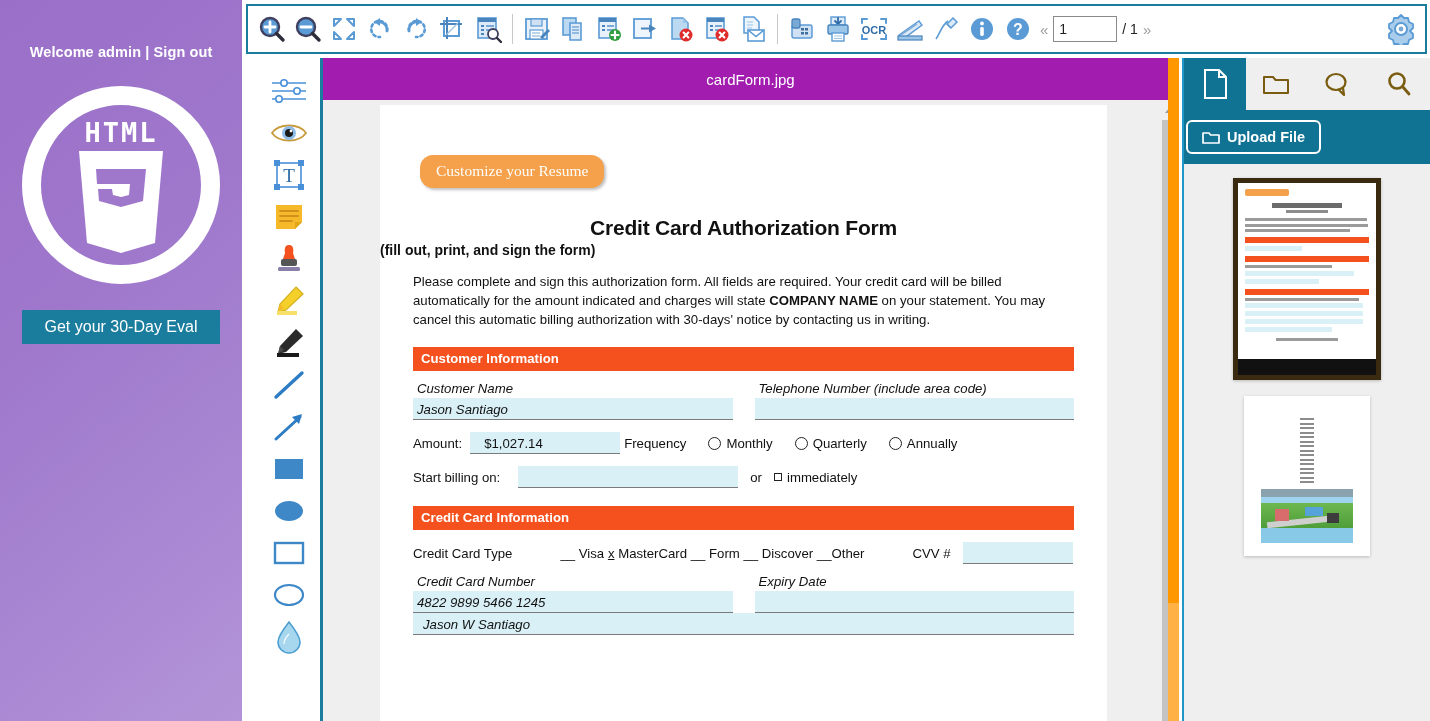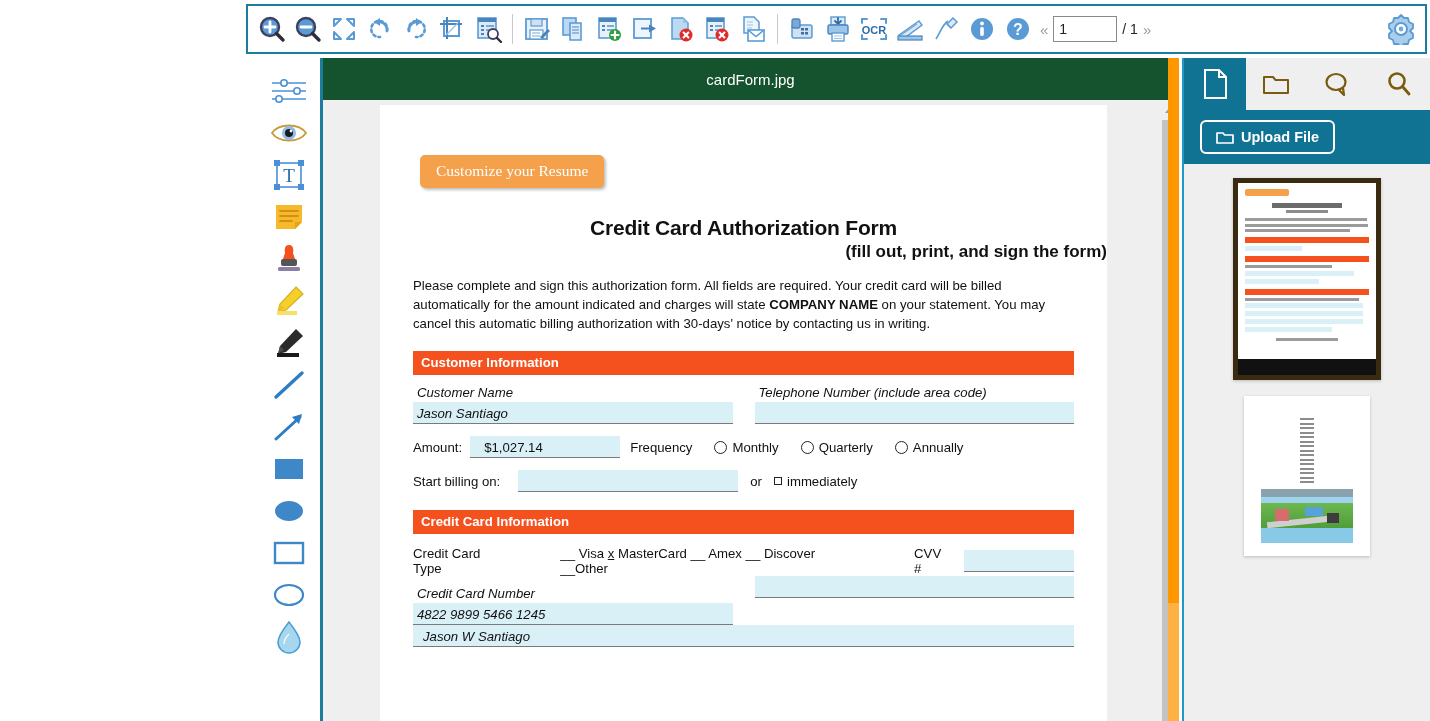--- a/index.html
+++ b/index.html
@@ -69,21 +69,21 @@
     width:46px; height:42px; display:flex; align-items:center;
     justify-content:center; cursor:pointer; margin-bottom:0px;
   }
 
   
   .doc-wrap {
     position:absolute; left:322px; top:58px; width:856px; height:663px;
     background:#efefef; border-left:1px solid #1b7d9e;
   }
   .doc-title-bar {
-    height:42px; background:#14532d; color:#fff; display:flex;
+    height:42px; background:#a21caf; color:#fff; display:flex;
     align-items:center; justify-content:center; font-size:15px;
   }
   .doc-scroll {
     position:relative; height:621px; overflow:hidden; background:#efefef;
   }
   .doc-page {
     position:absolute; left:57px; top:5px; width:727px; min-height:640px;
     background:#ffffff;
   }
   .scrollbar-track {
@@ -102,30 +102,30 @@
     background:#ff9800; cursor:col-resize;
   }
   .orange-lower {
     position:absolute; left:1168px; bottom:0; width:11px; height:118px;
     background:#ffb144;
   }
 
   
   .resume-btn {
     display:inline-block; margin:50px 0 0 40px; padding:7px 16px 8px;
-    background:#f5a04a; color:#fff; border-radius:5px;
+    background:#f5a04a; color:#fff; border-radius:13px;
     font-family:"Liberation Serif", serif; font-size:15.5px;
     box-shadow:2px 2px 3px rgba(0,0,0,.25); cursor:pointer;
   }
   .form-title {
     text-align:center; font-size:21px; font-weight:bold; color:#111;
     margin-top:28px; letter-spacing:-.2px;
   }
   .form-subtitle {
-    text-align:right; font-size:17px; font-weight:bold; color:#111; margin-top:2px;
+    text-align:left; font-size:14px; font-weight:bold; color:#111; margin-top:2px;
   }
   .intro-text {
     margin:14px 33px 0 33px; font-size:13.2px; line-height:1.45; color:#111;
   }
   .intro-text b { font-weight:bold; }
   .section-bar {
     margin:18px 33px 0 33px; background:#f4511e; color:#fff;
     font-size:13.2px; font-weight:bold; padding:4px 8px 5px;
   }
   .row { margin:0 33px; display:flex;font-style:italic; }
@@ -136,21 +136,21 @@
     background:#d9f0f7; border-bottom:1px solid #7a7a7a; height:22px;
     font-size:13.2px; color:#111; padding:2px 4px 0; line-height:19px;
     cursor:text;
   }
   .field-box.indent { padding-left:10px; }
   .inline-row { margin:12px 33px 0; display:flex; align-items:center; font-size:13.2px; color:#111; }
   .amount-box {
     background:#d9f0f7; border-bottom:1px solid #7a7a7a; width:150px; height:22px;
     margin-left:8px; padding:2px 0 0 14px; font-size:13.2px; line-height:19px; cursor:text;
   }
-  .freq-label { margin-left:10px; }
+  .freq-label { margin-left:4px; }
   .radio-opt { display:flex; align-items:center; margin-left:22px; }
   .radio {
     width:13px; height:13px; border:1.4px solid #222; border-radius:50%;
     margin-right:5px; background:#fff; cursor:pointer;
   }
   .startbill-box {
     background:#d9f0f7; border-bottom:1px solid #7a7a7a; width:220px; height:22px;
     margin-left:18px; cursor:text;
   }
   .or-text { margin-left:12px; }
@@ -172,21 +172,21 @@
   .right-panel {
     position:absolute; left:1182px; top:58px; width:248px; height:663px;
     background:#efefef; border-left:2px solid #2196c9;
   }
   .rp-tabs { display:flex; height:52px; background:#efefef; }
   .rp-tab {
     flex:1 1 0; display:flex; align-items:center; justify-content:center;
     cursor:pointer; background:#efefef;
   }
   .rp-tab.active { background:#117394; }
-  .rp-upload-area { background:#117394; height:54px; display:flex; align-items:center; padding-left:16px; }
+  .rp-upload-area { background:#117394; height:54px; display:flex; align-items:center; padding-left:2px; }
   .upload-btn {
     border:2px solid #fff; border-radius:6px; color:#fff; background:transparent;
     font-size:14.5px; font-weight:bold; padding:7px 14px; cursor:pointer;
     display:flex; align-items:center; gap:7px;
     font-family:"Liberation Sans", sans-serif;
   }
   .thumb-list { padding:14px 0 0; display:flex; flex-direction:column; align-items:center; gap:16px; }
   .thumb {
     width:145px; height:198px; background:#fff; cursor:pointer; position:relative;
     box-shadow:0 1px 3px rgba(0,0,0,.22);
@@ -215,20 +215,37 @@
   .mini2-img .bld3 { position:absolute; left:66px; top:24px; width:12px; height:10px; background:#3d3d3d; }
   .mini2-img .topbar { position:absolute; left:0; top:0; width:100%; height:8px; background:rgba(120,120,120,.55); }
 
   svg { display:block; }
 </style>
 </head>
 <body>
 
 <div id="app">
 
+  <div class="brand-sidebar">
+    <div class="welcome-line">Welcome admin | Sign out</div>
+
+    <div class="html5-logo">
+      <div class="logo-inner">
+        <div class="logo-word">HTML</div>
+        <div class="shield">
+          <svg viewBox="0 0 90 102" width="90" height="102">
+            <path d="M3 0 H87 L79 92 L45 102 L11 92 Z" fill="#ffffff"></path>
+            <path d="M20 18 H70 L67 50 L45 56 L23 50 L22 38 L36 38 L37 44 L45 46 L53 44 L54 33 L21 33 Z" fill="#9f78cc"></path>
+          </svg>
+        </div>
+      </div>
+    </div>
+
+    <button class="eval-button">Get your 30-Day Eval</button>
+  </div>
 
   <div class="toolbar">
 
     <div class="tool-btn">
       <svg width="28" height="28" viewBox="0 0 28 28">
         <circle cx="12" cy="12" r="9" fill="#5b9bd5" stroke="#3f3f5f" stroke-width="2.4"></circle>
         <path d="M12 7 v10 M7 12 h10" stroke="#fff" stroke-width="2.8" stroke-linecap="round"></path>
         <path d="M18.5 18.5 L25 25" stroke="#2d2d3c" stroke-width="3.4" stroke-linecap="round"></path>
       </svg>
     </div>
@@ -639,34 +656,35 @@
 
         
         <div class="section-bar">Credit Card Information</div>
 
         <div class="cc-type-row">
           <span>Credit Card Type</span>
           <span class="cc-type-opts">
             <span>__ Visa</span>
             <span class="xmark">x</span>
             <span>MasterCard</span>
-            <span>__ Amex</span>
+            <span>__ Form</span>
             <span>__ Discover</span>
             <span>__Other</span>
           </span>
           <span class="cvv-label">CVV #</span>
           <div class="cvv-box"></div>
         </div>
 
         <div class="row">
           <div class="col left">
             <div class="field-label">Credit Card Number</div>
             <div class="field-box">4822 9899 5466 1245</div>
           </div>
           <div class="col">
+            <div class="field-label">Expiry Date</div>
             <div class="field-box"></div>
           </div>
         </div>
 
         <div class="row">
           <div class="col">
             <div class="field-box indent">Jason W Santiago</div>
           </div>
         </div>
 

